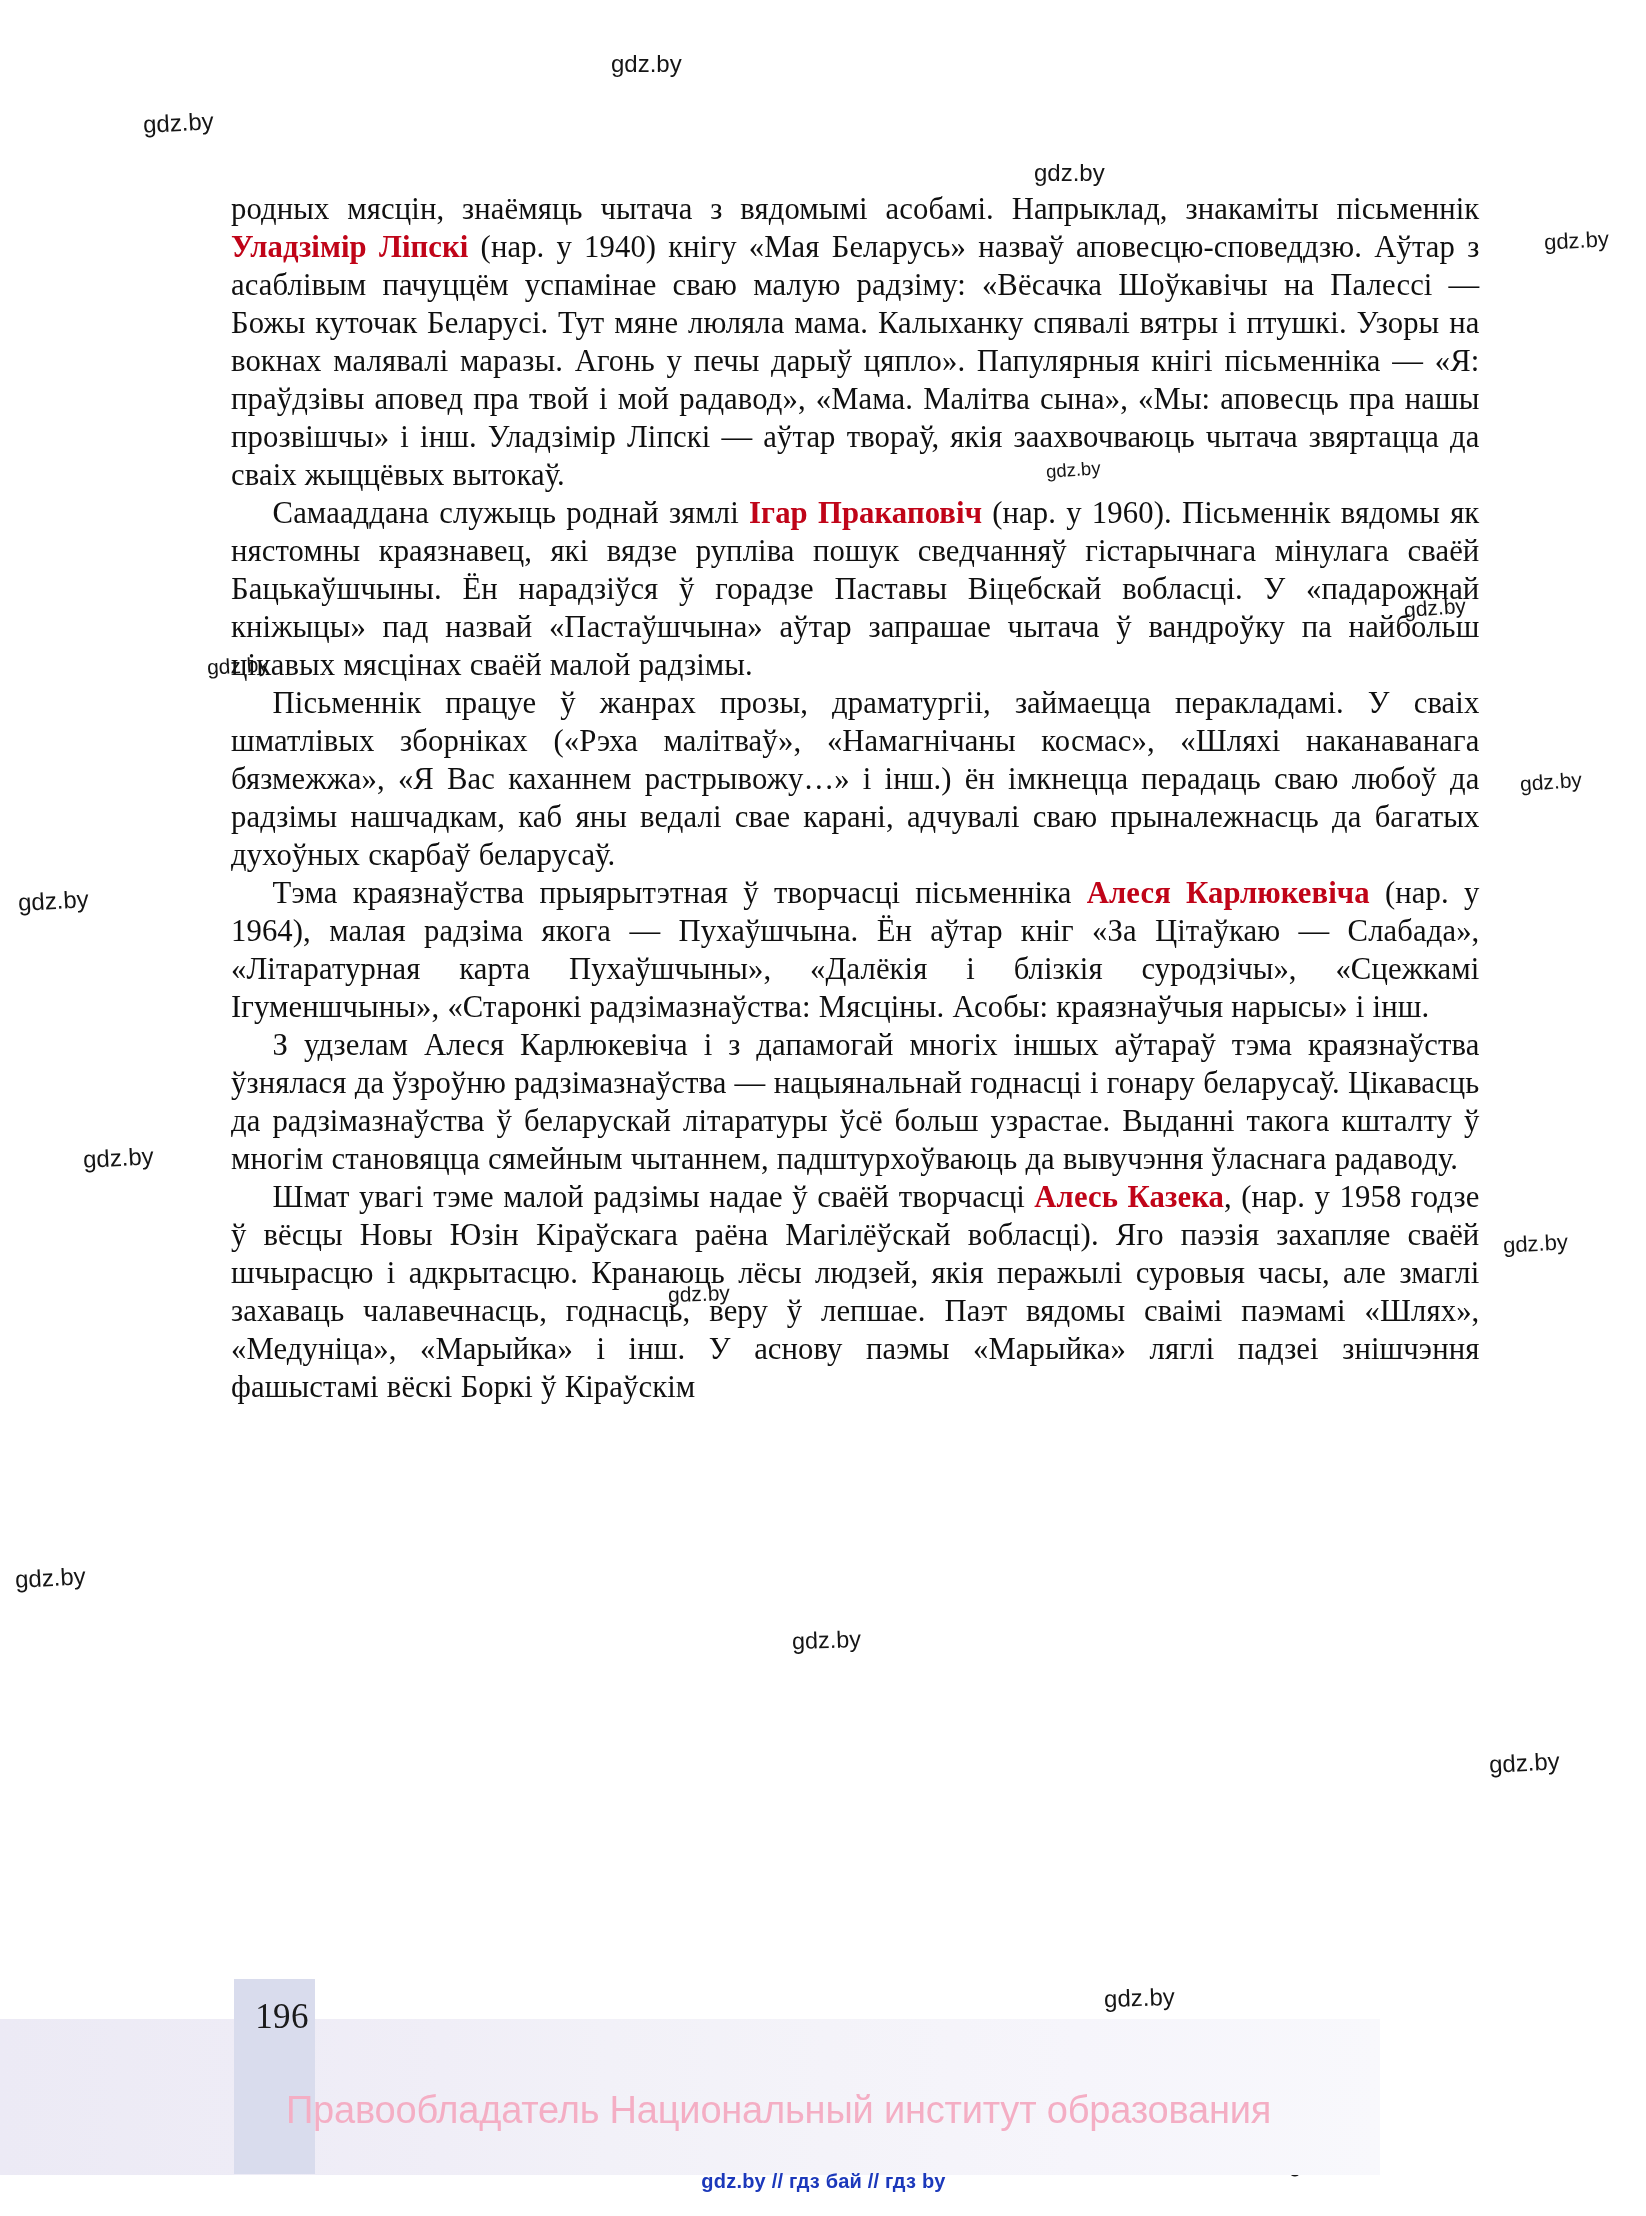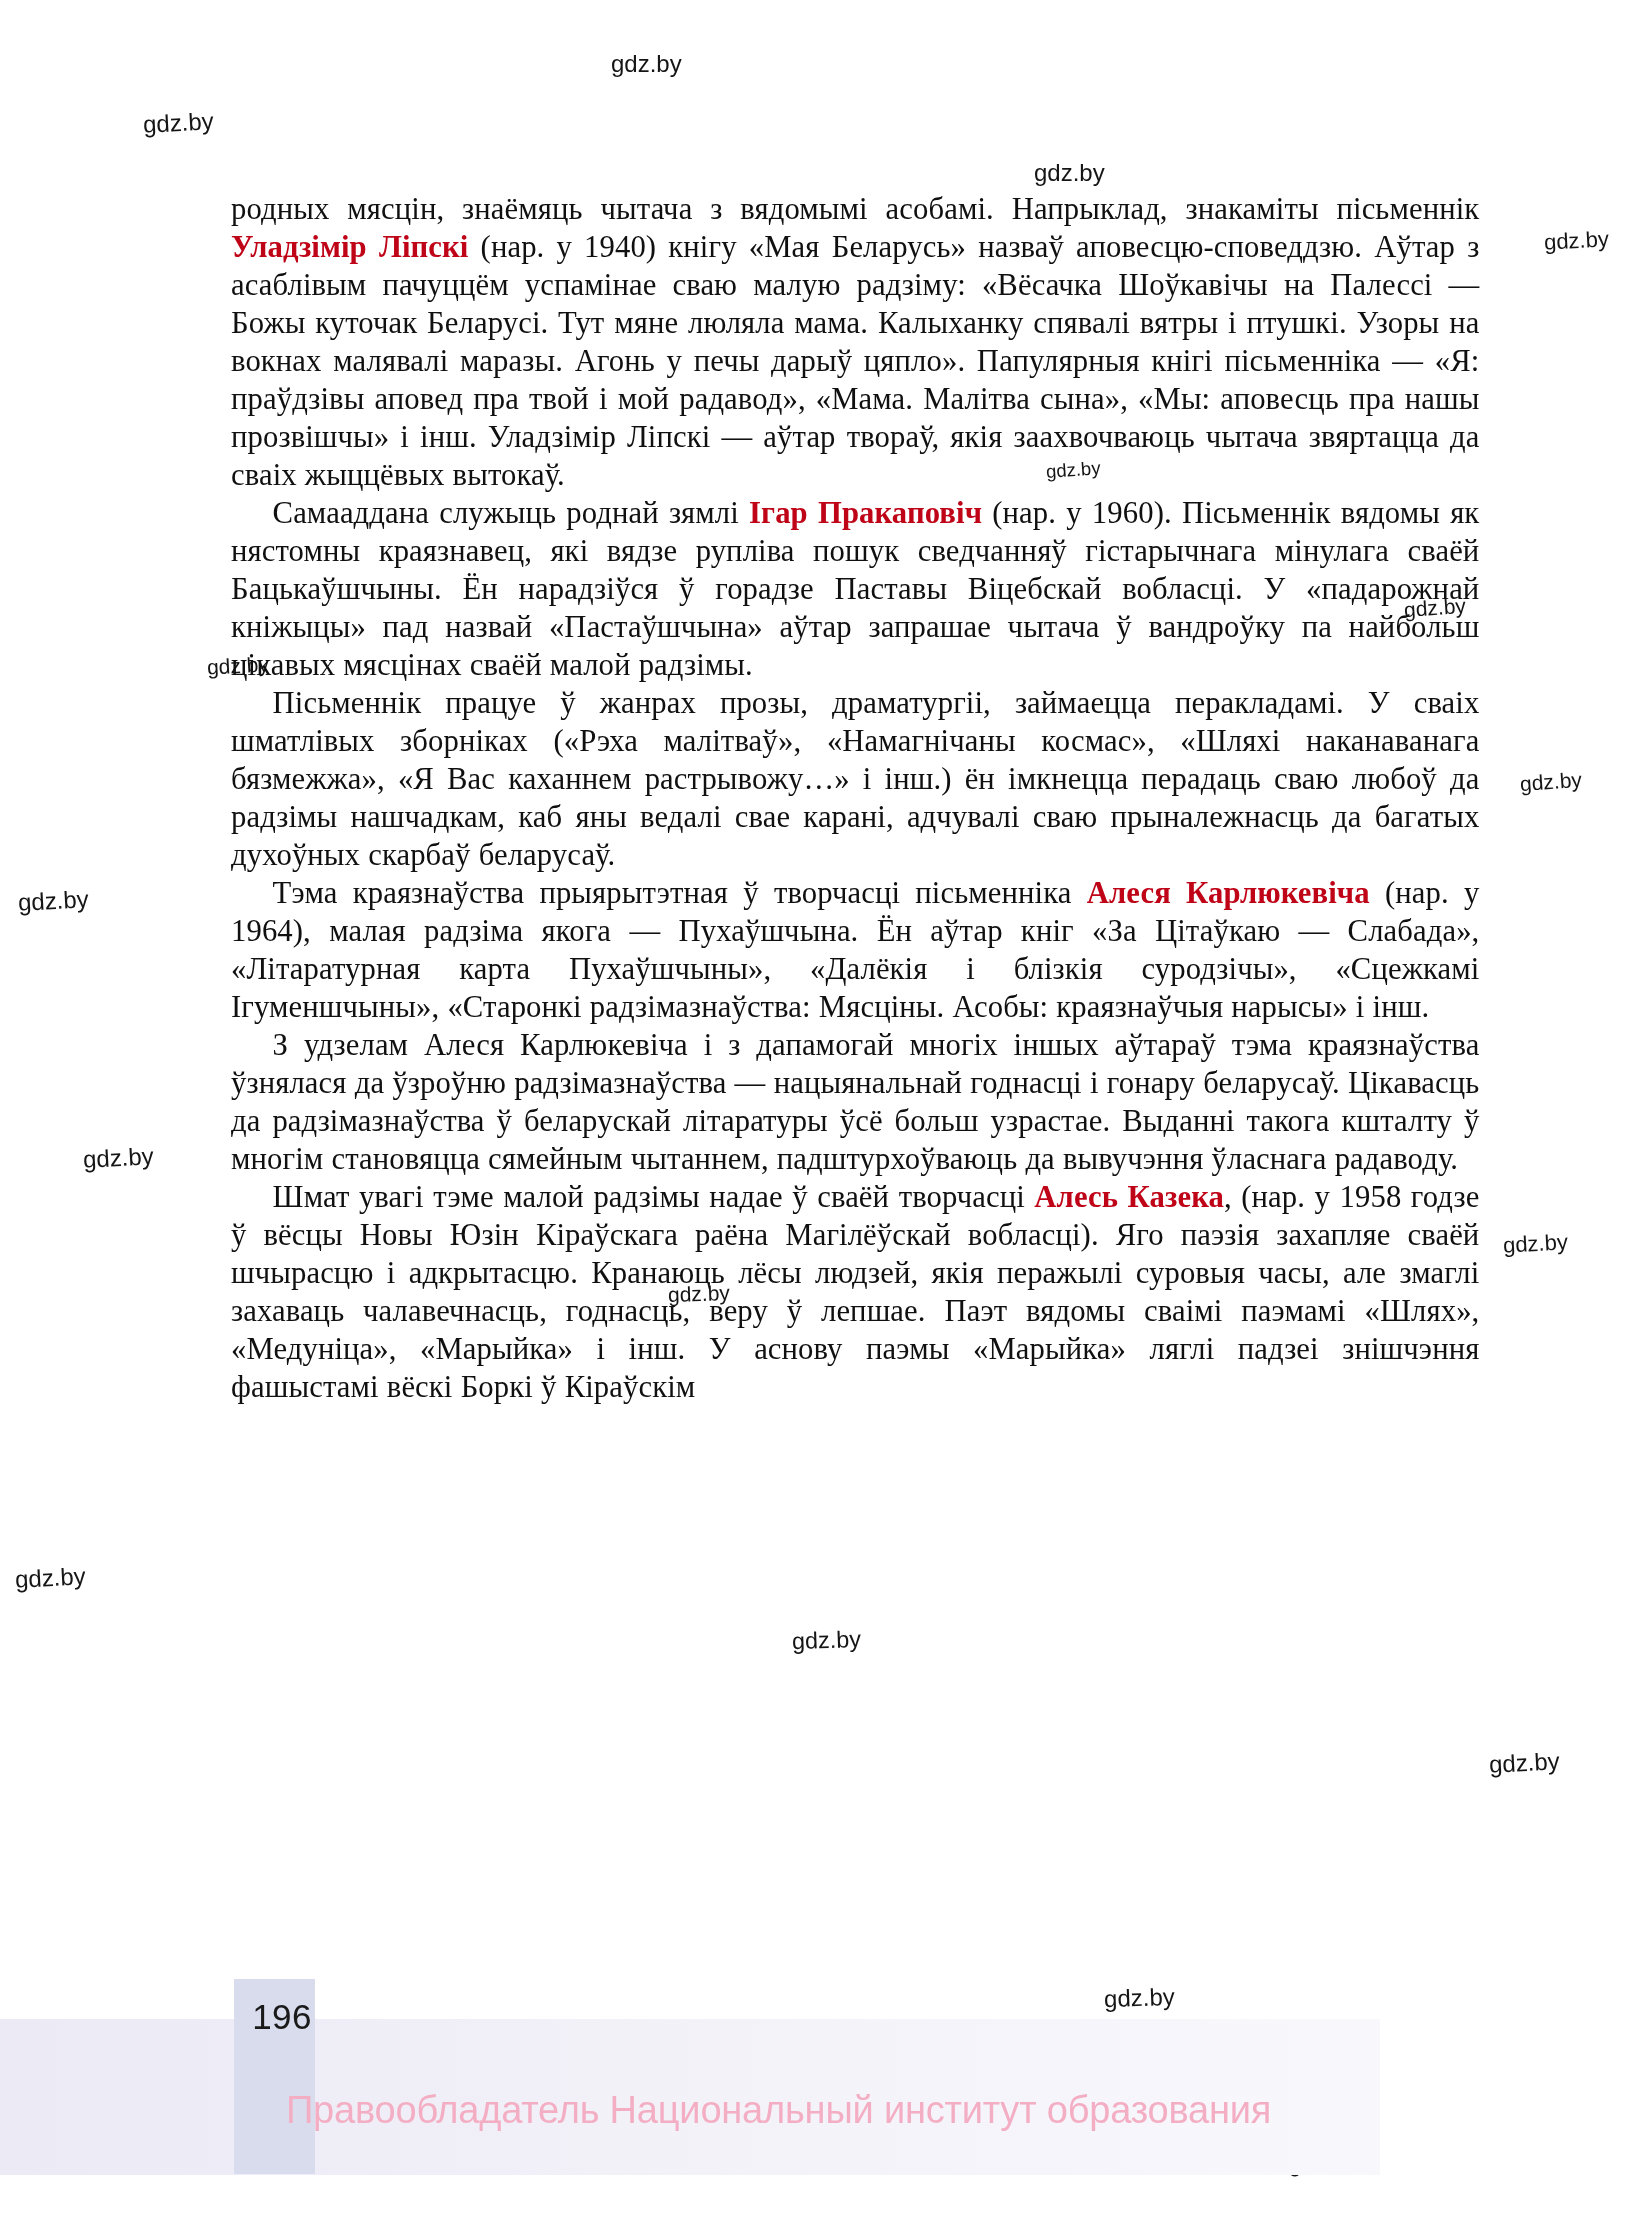--- a/index.html
+++ b/index.html
@@ -97,21 +97,21 @@
     width: 81px;
     height: 195px;
     background: #d9dced;
   }
   .page-num {
     position: absolute;
     left: 234px;
     top: 1997px;
     width: 96px;
     text-align: center;
-    font-family: Liberation Sans, sans-serif;
+    font-family: Liberation Serif, serif;
     font-size: 35px;
     color: #1a1a1a;
     letter-spacing: 0.4px;
   }
   .copyright {
     position: absolute;
     left: 286px;
     top: 2089px;
     font-family: "Liberation Sans", sans-serif;
     font-size: 38px;
@@ -169,15 +169,16 @@
       <p class="para indent"><span>З удзелам Алеся Карлюкевіча і з дапамогай многіх іншых аўтараў тэма краязнаўства ўзнялася да ўзроўню радзімазнаўства — нацыянальнай годнасці і гонару беларусаў. Цікавасць да радзімазнаўства ў беларускай літаратуры ўсё больш узрастае. Выданні такога кшталту ў многім становяцца сямейным чытаннем, падштурхоўваюць да вывучэння ўласнага радаводу.</span></p>
       <p class="para indent"><span>Шмат увагі тэме малой радзімы надае ў сваёй творчасці </span><span class="name">Алесь Казека</span><span>, (нар. у 1958 годзе ў вёсцы Новы Юзін Кіраўскага раёна Магілёўскай вобласці). Яго паэзія захапляе сваёй шчырасцю і адкрытасцю. Кранаюць лёсы людзей, якія перажылі суровыя часы, але змаглі захаваць чалавечнасць, годнасць, веру ў лепшае. Паэт вядомы сваімі паэмамі «Шлях», «Медуніца», «Марыйка» і інш. У аснову паэмы «Марыйка» ляглі падзеі знішчэння фашыстамі вёскі Боркі ў Кіраўскім</span></p>
     </div>
 
   <div class="bottom-band"></div>
   <div class="page-num-box"></div>
   <div class="page-num">196</div>
 
   <div class="copyright">Правообладатель Национальный институт образования</div>
 
+  <div class="footer-links">gdz.by  //  гдз бай  //  гдз by</div>
 
 </div>
 
 
 </body></html>

